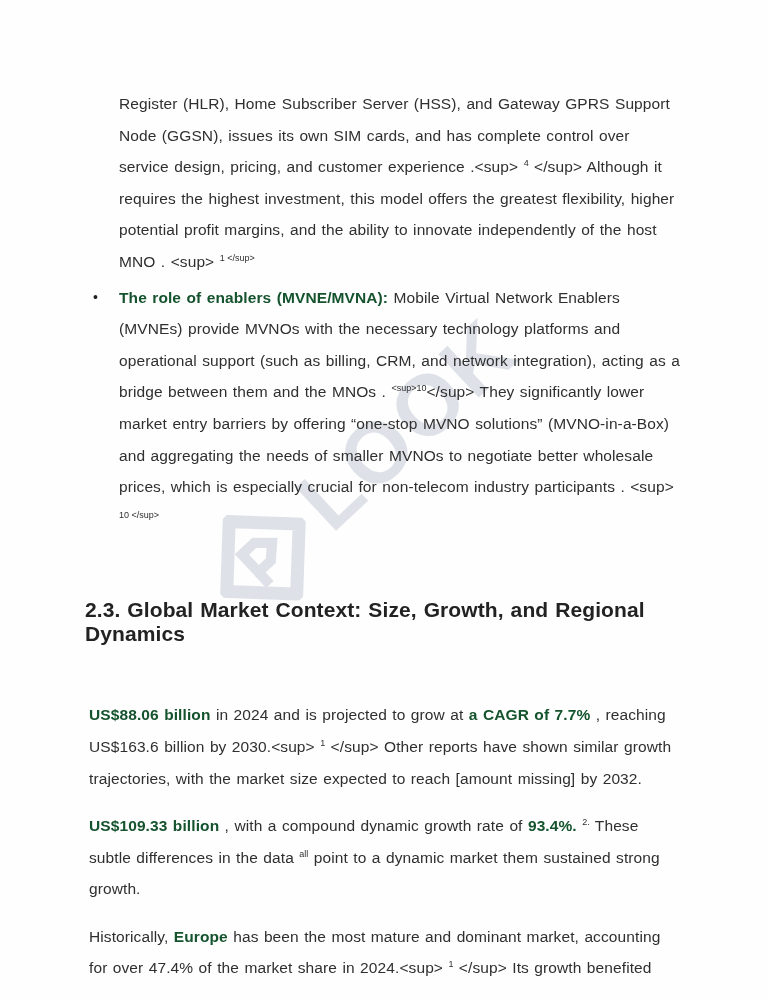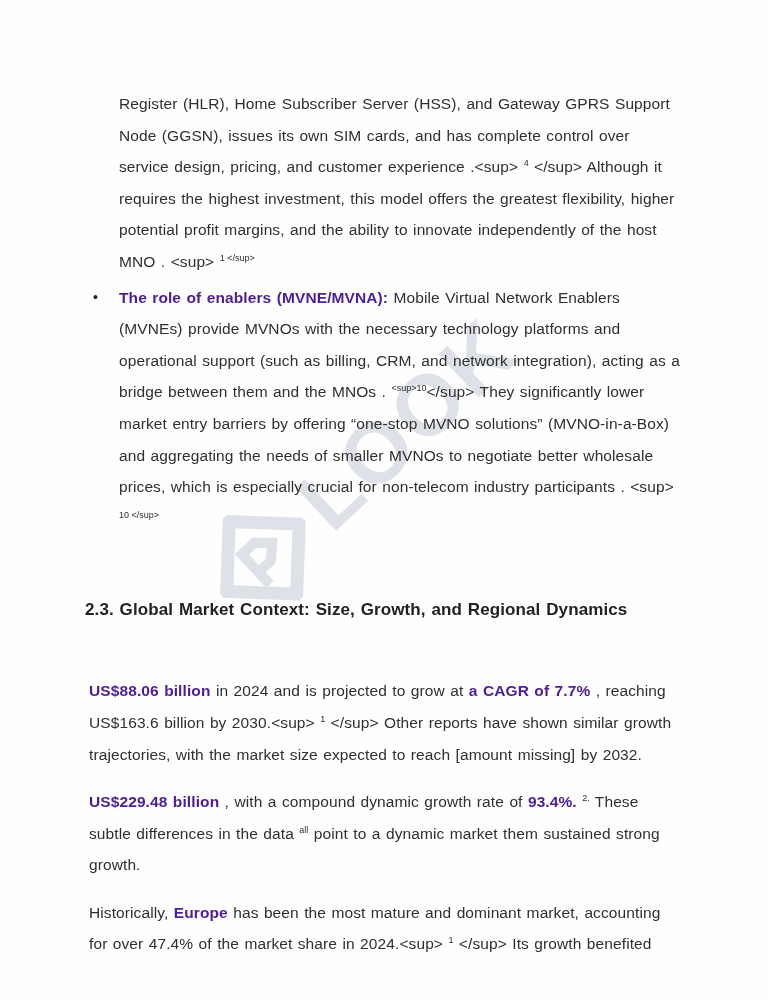--- a/index.html
+++ b/index.html
@@ -48,31 +48,31 @@
     word-spacing:1px;
   }
   .list-item { position:relative; padding-left:30px; }
   .bullet {
     position:absolute; left:8px; top:0;
     font-size:14px; color:#1f1f1f;
   }
   .li-text, .para { margin:4px; }
   .heading {
     margin:64px 0 0 0;
-    font-size:17px;
+    font-size:21px;
     font-weight:700;
     color:#222222;
     line-height:24px;
     letter-spacing:0.1px;
   }
   .para.first-after-heading { margin-top:53px; }
   .para + .para { margin-top:16px; }
 
   .run { }
-  .b { font-weight:700; color:#4c1d95; }
+  .b { font-weight:700; color:#14532d; }
   .sup {
     font-size:9px;
     vertical-align:6px;
     letter-spacing:0;
     word-spacing:0;
     line-height:0;
   }
 </style>
 </head>
 <body>
@@ -96,17 +96,17 @@
       </div>
       <div class="list-item">
         <span class="bullet">•</span>
         <p class="li-text"><span class="run b">The role of enablers (MVNE/MVNA):</span><span class="run"> Mobile Virtual Network Enablers (MVNEs) provide MVNOs with the necessary technology platforms and operational support (such as billing, CRM, and network integration), acting as a bridge between them and the MNOs . </span><span class="run sup">&lt;sup&gt;10</span><span class="run">&lt;/sup&gt; They significantly lower market entry barriers by offering “one-stop MVNO solutions” (MVNO-in-a-Box) and aggregating the needs of smaller MVNOs to negotiate better wholesale prices, which is especially crucial for non-telecom industry participants . &lt;sup&gt; </span><span class="run sup">10 &lt;/sup&gt;</span></p>
       </div>
     </div>
 
     <h2 class="heading">2.3. Global Market Context: Size, Growth, and Regional Dynamics</h2>
 
     <p class="para first-after-heading"><span class="run b">US$88.06 billion</span><span class="run"> in 2024 and is projected to grow at </span><span class="run b">a CAGR of 7.7%</span><span class="run"> , reaching US$163.6 billion by 2030.&lt;sup&gt; </span><span class="run sup">1</span><span class="run"> &lt;/sup&gt; Other reports have shown similar growth trajectories, with the market size expected to reach [amount missing] by 2032.</span></p>
-    <p class="para"><span class="run b">US$229.48 billion</span><span class="run"> , with a compound dynamic growth rate of </span><span class="run b">93.4%.</span><span class="run"> </span><span class="run sup">2.</span><span class="run"> These subtle differences in the data </span><span class="run sup">all</span><span class="run"> point to a dynamic market them sustained strong growth.</span></p>
+    <p class="para"><span class="run b">US$109.33 billion</span><span class="run"> , with a compound dynamic growth rate of </span><span class="run b">93.4%.</span><span class="run"> </span><span class="run sup">2.</span><span class="run"> These subtle differences in the data </span><span class="run sup">all</span><span class="run"> point to a dynamic market them sustained strong growth.</span></p>
     <p class="para"><span class="run">Historically, </span><span class="run b">Europe</span><span class="run"> has been the most mature and dominant market, accounting for over 47.4% of the market share in 2024.&lt;sup&gt; </span><span class="run sup">1</span><span class="run"> &lt;/sup&gt; Its growth benefited</span></p>
 
   </div>
 </div>
 
 </body></html>

